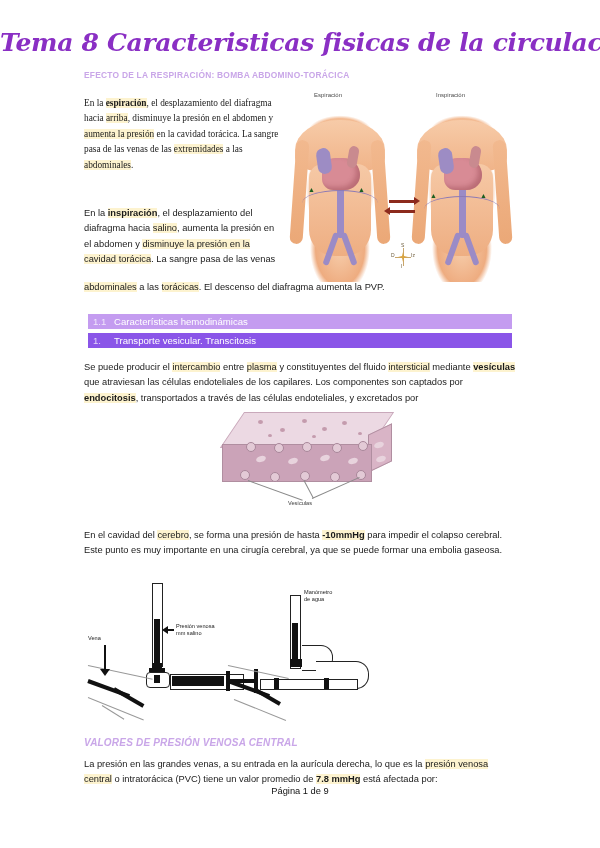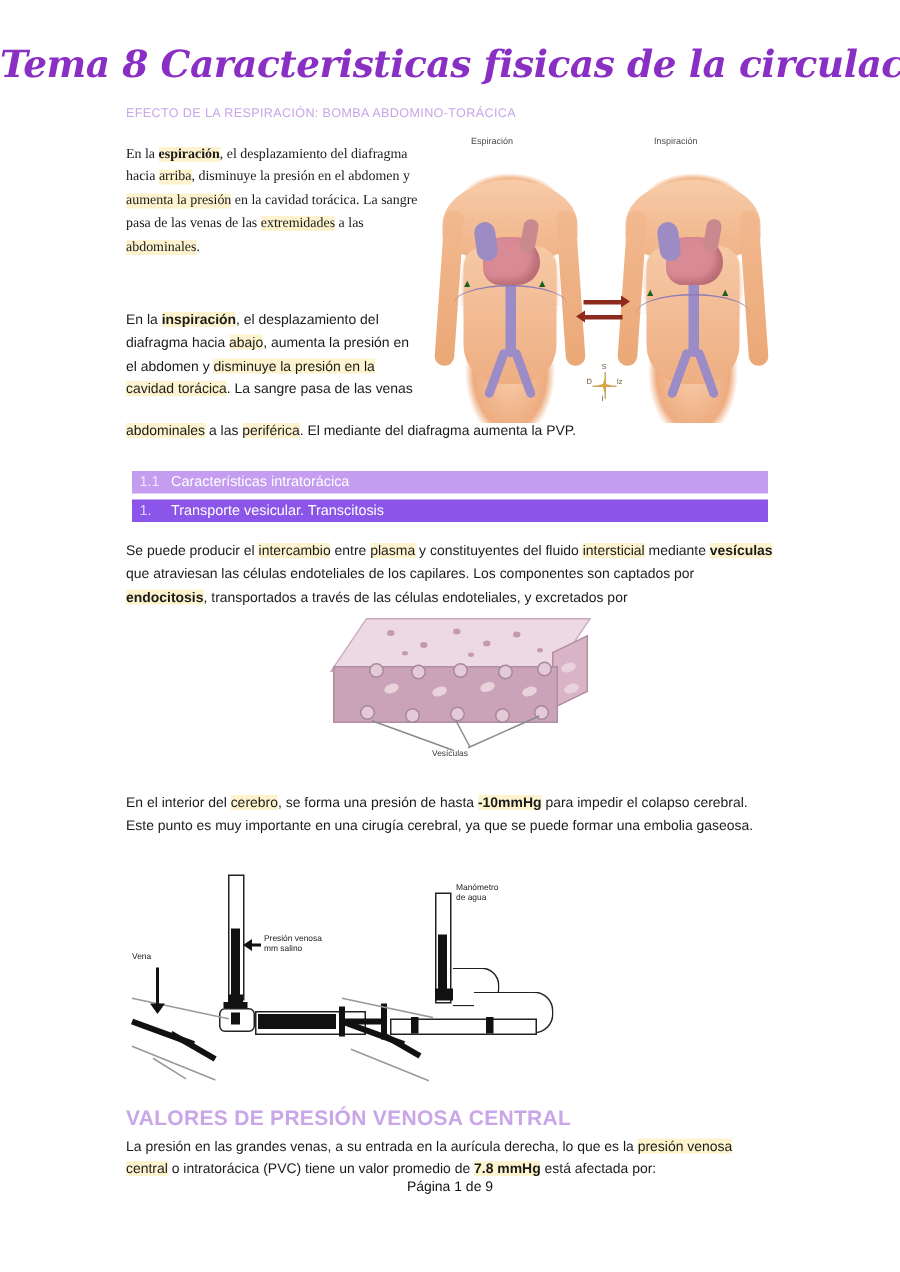--- a/index.html
+++ b/index.html
@@ -36,21 +36,21 @@
     color: #8a2fc4;
     white-space: nowrap;
   }
 
   
   .subtitle {
     position: absolute;
     left: 84px;
     top: 70px;
     font-size: 8.4px;
-    font-weight: normal;
+    font-weight: bold;
     letter-spacing: 0.25px;
     color: #c9a6e8;
   }
 
   
   .para {
     position: absolute;
     font-size: 9.3px;
     line-height: 15.4px;
     color: #1a1a1a;
@@ -321,24 +321,25 @@
     width: 126px;
     font-size: 9.3px;
     line-height: 15.4px;
   }
 
   
   #vpheading {
     position: absolute;
     left: 84px;
     top: 737px;
-    font-size: 14px;
+    font-size: 10px;
     font-weight: bold;
     letter-spacing: 0.2px;
     color: #c9a6e8;
+    font-style: italic;
   }
   #p4 { left: 84px; top: 757px; width: 432px; }
 
   
   .footer {
     position: absolute;
     left: 0; right: 0;
     top: 786px;
     text-align: center;
     font-size: 9.3px;
@@ -349,23 +350,23 @@
 <body>
 
 <div class="page">
 
   <div class="title">Tema 8 Caracteristicas fisicas de la circulacion</div>
 
   <div class="subtitle">EFECTO DE LA RESPIRACIÓN: BOMBA ABDOMINO-TORÁCICA</div>
 
   <div class="para" id="p1"><span>En la </span><span class="hl b">espiración</span><span>, el desplazamiento del diafragma hacia </span><span class="hl">arriba</span><span>, disminuye la presión en el abdomen y </span><span class="hl">aumenta la presión</span><span> en la cavidad torácica. La sangre pasa de las venas de las </span><span class="hl">extremidades</span><span> a las </span><span class="hl">abdominales</span><span>.</span></div>
 
-  <div class="para" id="p2"><span>En la </span><span class="hl b">inspiración</span><span>, el desplazamiento del diafragma hacia </span><span class="hl">abajo</span><span>, aumenta la presión en el abdomen y </span><span class="hl">disminuye la presión en la cavidad torácica</span><span>. La sangre pasa de las venas </span></div>
-
-  <div class="para" id="p1b"><span class="hl">abdominales</span><span> a las </span><span class="hl">periférica</span><span>. El mediante del diafragma aumenta la PVP.</span></div>
+  <div class="para" id="p2"><span>En la </span><span class="hl b">inspiración</span><span>, el desplazamiento del diafragma hacia </span><span class="hl">salino</span><span>, aumenta la presión en el abdomen y </span><span class="hl">disminuye la presión en la cavidad torácica</span><span>. La sangre pasa de las venas </span></div>
+
+  <div class="para" id="p1b"><span class="hl">abdominales</span><span> a las </span><span class="hl">torácicas</span><span>. El descenso del diafragma aumenta la PVP.</span></div>
 
   <div class="respfig">
     <div class="resp-label l">Espiración</div>
     <div class="resp-label r">Inspiración</div>
 
     <div class="torso left">
       <div class="shoulders"></div>
       <div class="abdomen"></div>
       <div class="arm a1"></div>
       <div class="arm a2"></div>
@@ -407,21 +408,21 @@
       <div class="star"></div>
       <div class="cn">S</div>
       <div class="cs">I</div>
       <div class="cw">D</div>
       <div class="ce">Iz</div>
     </div>
   </div>
 
   <div class="secbar" id="sec1">
     <span class="num">1.1</span>
-    <span>Características intratorácica</span>
+    <span>Características hemodinámicas</span>
   </div>
 
   <div class="secbar" id="sec2">
     <span class="num">1.</span>
     <span>Transporte vesicular. Transcitosis</span>
   </div>
 
   <div class="para" id="p3" style="left:84px; top:360px; width:432px;"><span>Se puede producir el </span><span class="hl">intercambio</span><span> entre </span><span class="hl">plasma</span><span> y constituyentes del fluido </span><span class="hl">intersticial</span><span> mediante </span><span class="hl b">vesículas</span><span> que atraviesan las células endoteliales de los capilares. Los componentes son captados por </span><span class="hl b">endocitosis</span><span>, transportados a través de las células endoteliales, y excretados por</span></div>
 
   <div class="vesfig">
@@ -455,21 +456,21 @@
     <div class="ellip" style="left:126px; top:50px;"></div>
     <div class="ellip" style="left:152px; top:34px;"></div>
     <div class="ellip" style="left:154px; top:48px;"></div>
 
     <div class="ves-leader" style="left:26px; top:72px; width:58px; transform: rotate(20deg);"></div>
     <div class="ves-leader" style="left:82px; top:72px; width:20px; transform: rotate(62deg);"></div>
     <div class="ves-leader" style="left:90px; top:90px; width:52px; transform: rotate(-24deg);"></div>
     <div class="ves-label">Vesículas</div>
   </div>
 
-  <div class="para" id="p5" style="left:84px; top:528px; width:432px;"><span>En el interior del </span><span class="hl">cerebro</span><span>, se forma una presión de hasta </span><span class="hl b">-10mmHg</span><span> para impedir el colapso cerebral. Este punto es muy importante en una cirugía cerebral, ya que se puede formar una embolia gaseosa.</span></div>
+  <div class="para" id="p5" style="left:84px; top:528px; width:432px;"><span>En el cavidad del </span><span class="hl">cerebro</span><span>, se forma una presión de hasta </span><span class="hl b">-10mmHg</span><span> para impedir el colapso cerebral. Este punto es muy importante en una cirugía cerebral, ya que se puede formar una embolia gaseosa.</span></div>
 
   <div class="manofig">
 
     <div class="tube-out" style="left:64px; top:0px; width:9px; height:82px;"></div>
     <div class="ink" style="left:66px; top:36px; width:6px; height:45px;"></div>
     <div class="ink" style="left:64px; top:80px; width:10px; height:5px;"></div>
     <div class="ink" style="left:61px; top:85px; width:16px; height:4px;"></div>
 
     <div class="tube-out" style="left:58px; top:89px; width:22px; height:14px; border-radius:4px;"></div>
     <div class="ink" style="left:66px; top:92px; width:6px; height:8px;"></div>

